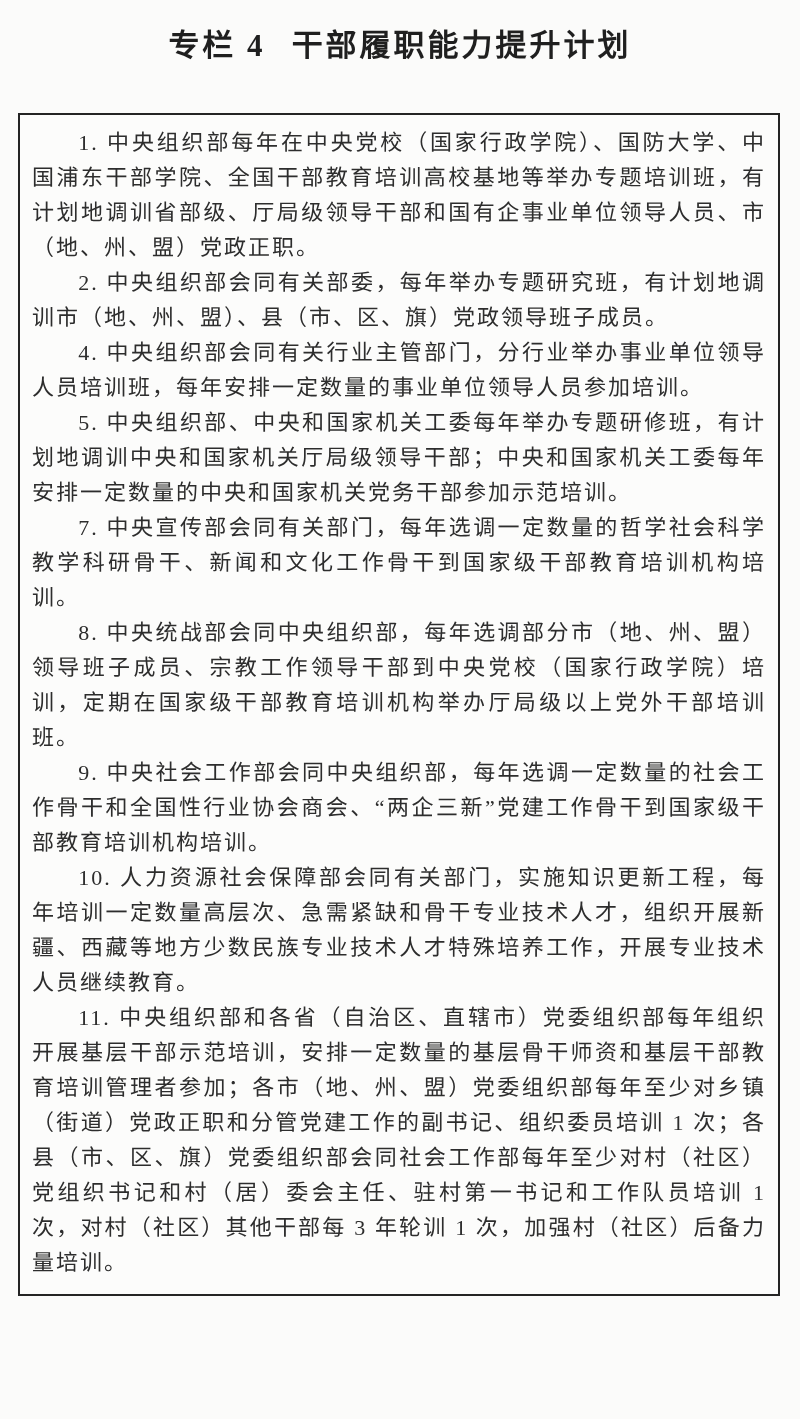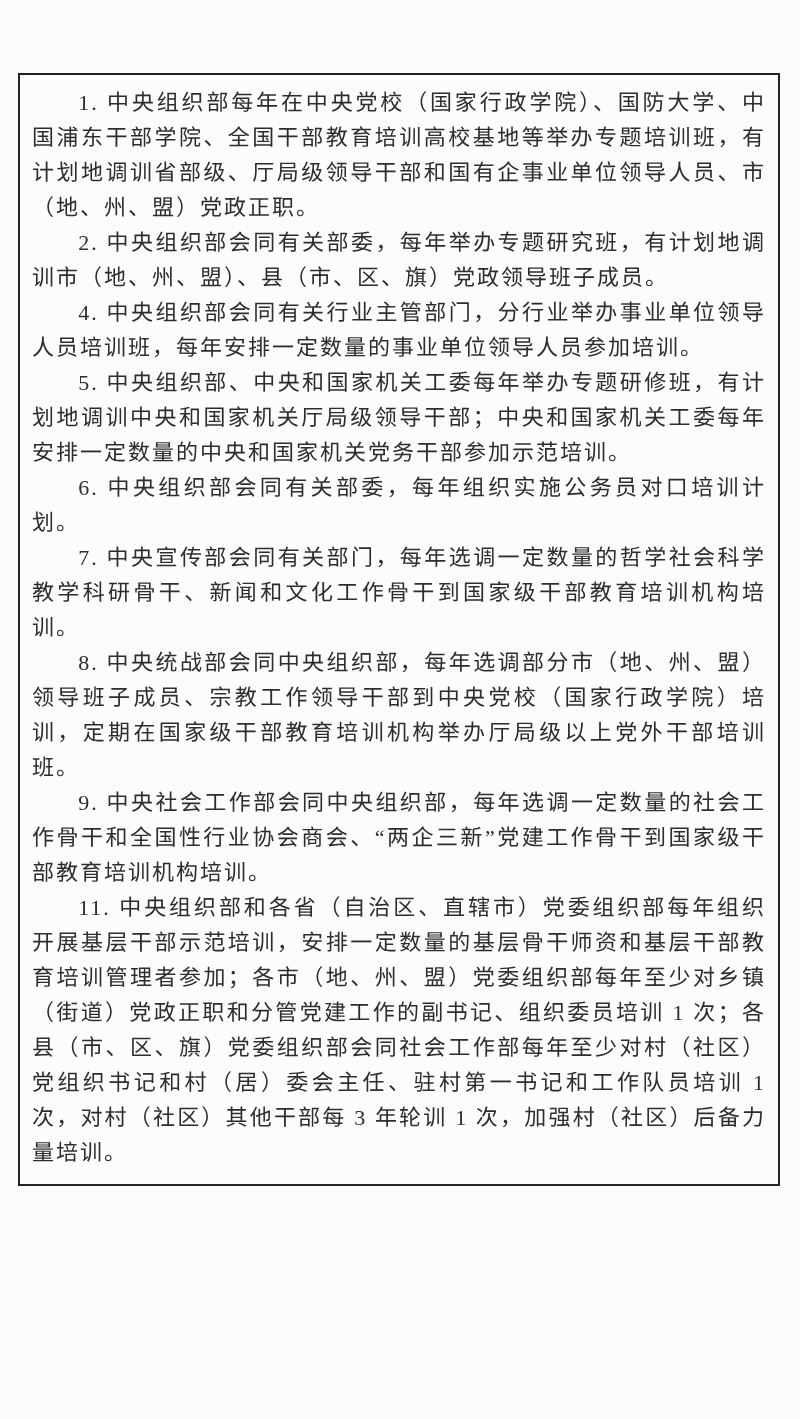--- a/index.html
+++ b/index.html
@@ -48,27 +48,28 @@
     text-align: justify;
     text-justify: inter-character;
     color: #2d2d2d;
   }
 </style>
 </head>
 <body>
 
 <div class="page">
 
+  <h1 class="doc-title"><span>专栏 4</span><span class="gap"></span><span>干部履职能力提升计划</span></h1>
 
   <div class="content-box">
     <p>1. 中央组织部每年在中央党校（国家行政学院）、国防大学、中国浦东干部学院、全国干部教育培训高校基地等举办专题培训班，有计划地调训省部级、厅局级领导干部和国有企事业单位领导人员、市（地、州、盟）党政正职。</p>
     <p>2. 中央组织部会同有关部委，每年举办专题研究班，有计划地调训市（地、州、盟）、县（市、区、旗）党政领导班子成员。</p>
     <p>4. 中央组织部会同有关行业主管部门，分行业举办事业单位领导人员培训班，每年安排一定数量的事业单位领导人员参加培训。</p>
     <p>5. 中央组织部、中央和国家机关工委每年举办专题研修班，有计划地调训中央和国家机关厅局级领导干部；中央和国家机关工委每年安排一定数量的中央和国家机关党务干部参加示范培训。</p>
-    <p>6. 中央组织部会同有关部委，每年组织实施公务员对口培训计划。</p>
     <p>7. 中央宣传部会同有关部门，每年选调一定数量的哲学社会科学教学科研骨干、新闻和文化工作骨干到国家级干部教育培训机构培训。</p>
     <p>8. 中央统战部会同中央组织部，每年选调部分市（地、州、盟）领导班子成员、宗教工作领导干部到中央党校（国家行政学院）培训，定期在国家级干部教育培训机构举办厅局级以上党外干部培训班。</p>
     <p>9. 中央社会工作部会同中央组织部，每年选调一定数量的社会工作骨干和全国性行业协会商会、“两企三新”党建工作骨干到国家级干部教育培训机构培训。</p>
+    <p>10. 人力资源社会保障部会同有关部门，实施知识更新工程，每年培训一定数量高层次、急需紧缺和骨干专业技术人才，组织开展新疆、西藏等地方少数民族专业技术人才特殊培养工作，开展专业技术人员继续教育。</p>
     <p>11. 中央组织部和各省（自治区、直辖市）党委组织部每年组织开展基层干部示范培训，安排一定数量的基层骨干师资和基层干部教育培训管理者参加；各市（地、州、盟）党委组织部每年至少对乡镇（街道）党政正职和分管党建工作的副书记、组织委员培训 1 次；各县（市、区、旗）党委组织部会同社会工作部每年至少对村（社区）党组织书记和村（居）委会主任、驻村第一书记和工作队员培训 1 次，对村（社区）其他干部每 3 年轮训 1 次，加强村（社区）后备力量培训。</p>
 
   </div>
 
 </div>
 
 </body></html>

